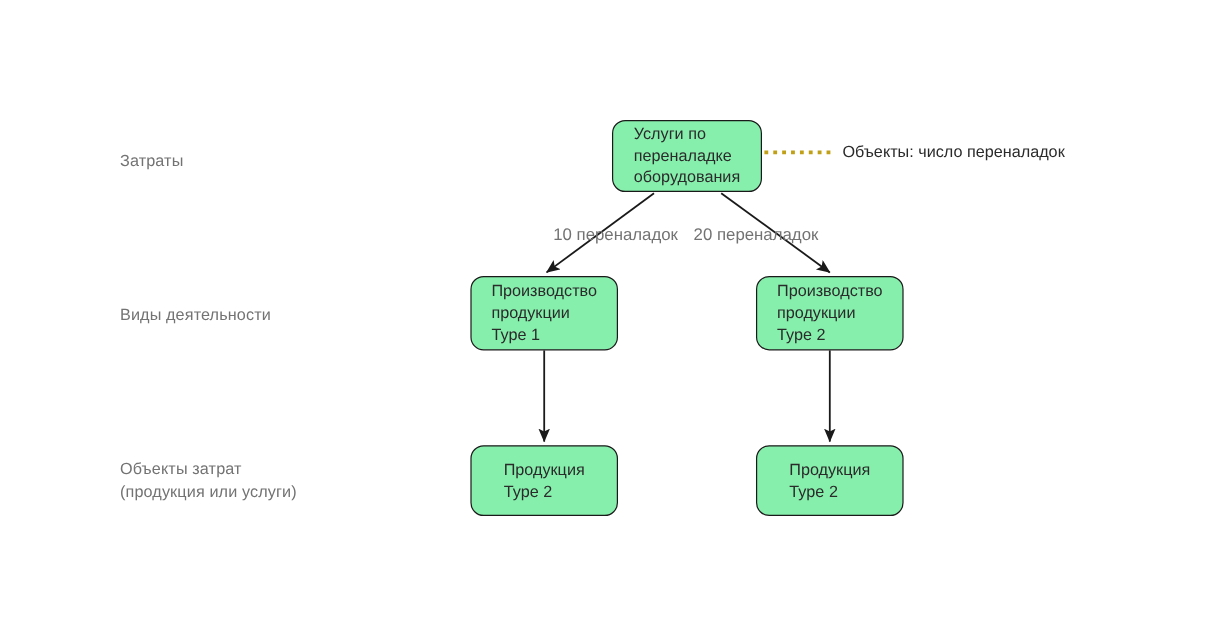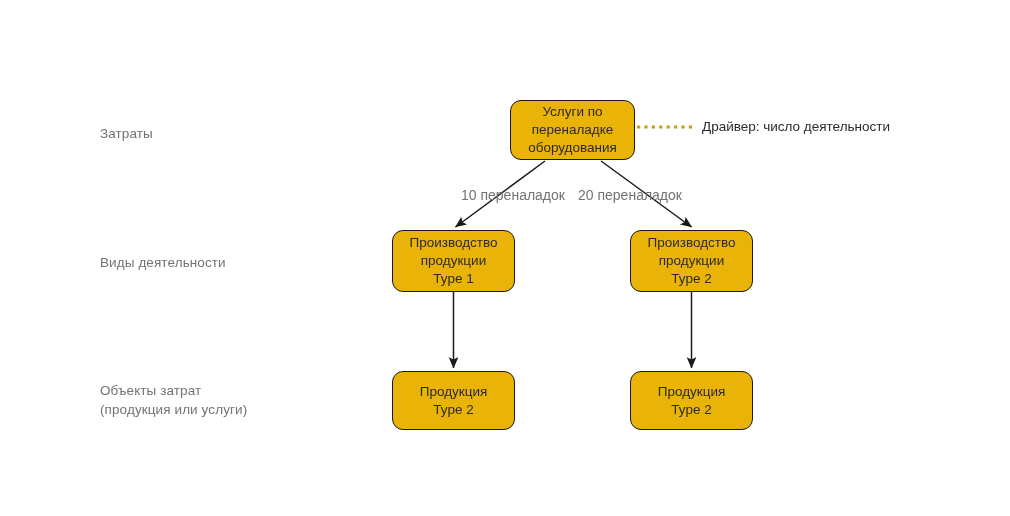--- a/index.html
+++ b/index.html
@@ -33,25 +33,25 @@
     line-height: 19px;
     color: #737373;
     white-space: pre;
     letter-spacing: 0.1px;
   }
   .node {
     position: absolute;
     box-sizing: border-box;
     border: 1.4px solid #1a1a1a;
     border-radius: 11px;
-    background: #eab308;
+    background: #86efac;
     display: flex;
     align-items: center;
     justify-content: center;
-    text-align: center;
+    text-align: left;
     font-size: 13.5px;
     line-height: 18px;
     color: #2b2b2b;
     white-space: pre-line;
     padding: 2px 4px;
   }
   .edge-label {
     position: absolute;
     font-size: 14px;
     line-height: 16px;
@@ -111,15 +111,15 @@
   <div class="node" style="left:392px; top:371px; width:123px; height:59px;">Продукция
 Type 2</div>
 
   <div class="node" style="left:630px; top:371px; width:123px; height:59px;">Продукция
 Type 2</div>
 
   <div class="edge-label" style="left:461px; top:187px;">10 переналадок</div>
 
   <div class="edge-label" style="left:578px; top:187px;text-align:center;">20 переналадок</div>
 
-  <div class="driver-label" style="left:702px; top:118px;">Драйвер: число деятельности</div>
+  <div class="driver-label" style="left:702px; top:118px;">Объекты: число переналадок</div>
 
 </div>
 
 </body></html>

